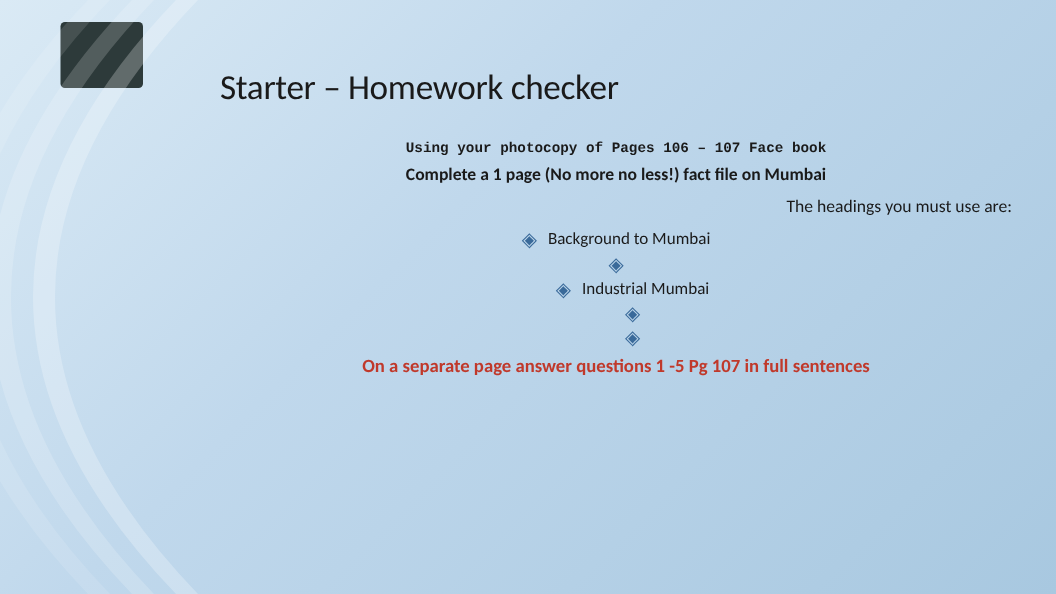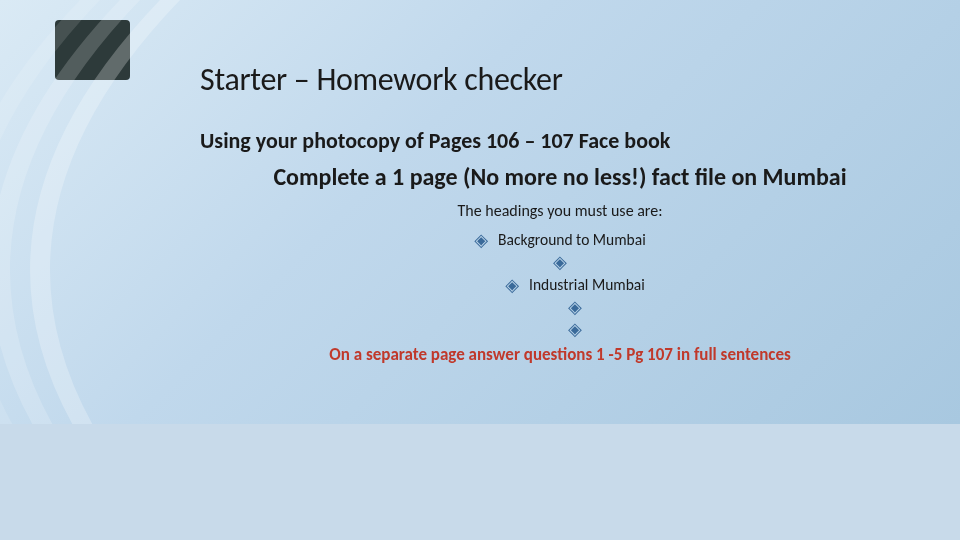--- a/index.html
+++ b/index.html
@@ -8,21 +8,21 @@
       width: 960px;
       height: 540px;
       overflow: hidden;
       font-family: 'Calibri', 'Segoe UI', Arial, sans-serif;
       background: #c8daea;
       position: relative;
     }
 
     .slide {
       width: 960px;
-      height: 424px;
+      height: 540px;
       background: linear-gradient(135deg, #daeaf5 0%, #c0d8ec 40%, #a8c8e0 100%);
       position: relative;
       overflow: hidden;
     }
 
     
     .deco-shapes {
       position: absolute;
       left: 0;
       top: 0;
@@ -60,40 +60,41 @@
 
     .title {
       font-size: 32px;
       font-weight: 400;
       color: #1a1a1a;
       margin-bottom: 28px;
       letter-spacing: -0.3px;
     }
 
     .subtitle1 {
-      font-size: 22px;
+      font-size: 13px;
       font-weight: 600;
       color: #1a1a1a;
-      text-align: left;
+      text-align: center;
       margin-bottom: 8px;
+      font-family: Liberation Mono, monospace;
     }
 
     .subtitle2 {
-      font-size: 24px;
+      font-size: 16px;
       font-weight: 700;
       color: #1a1a1a;
       text-align: center;
       margin-bottom: 10px;
     }
 
     .subtitle3 {
       font-size: 16px;
       font-weight: 400;
       color: #1a1a1a;
-      text-align: center;
+      text-align: right;
       margin-bottom: 10px;
     }
 
     .list-section {
       display: flex;
       flex-direction: column;
       align-items: center;
       gap: 4px;
       margin-bottom: 6px;
     }

